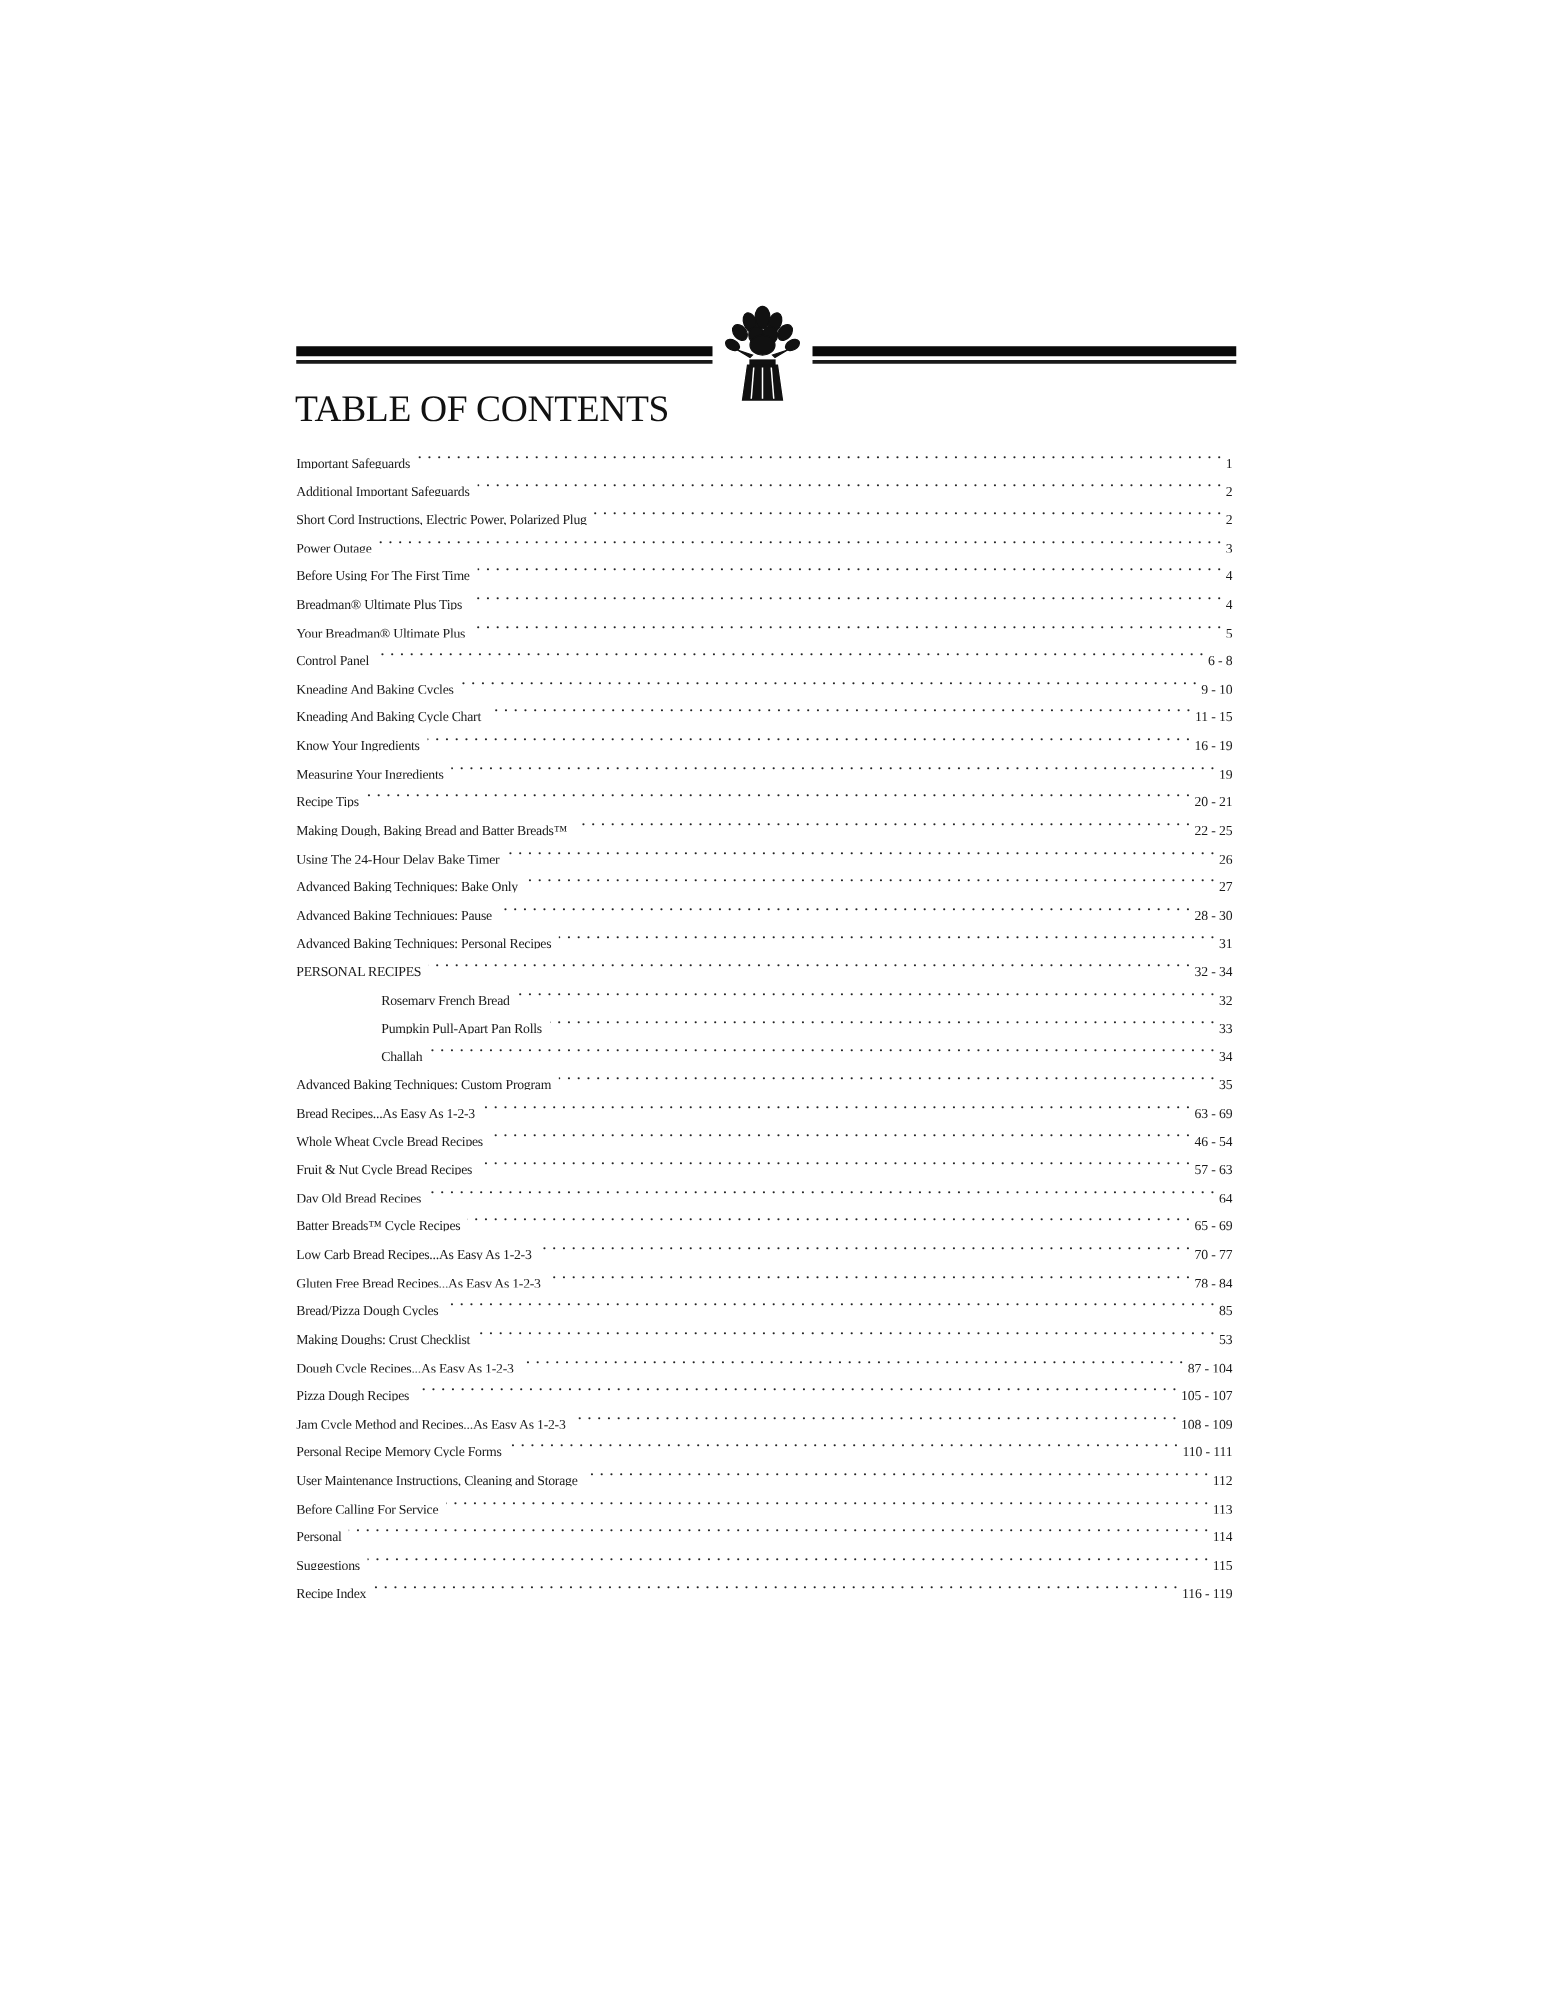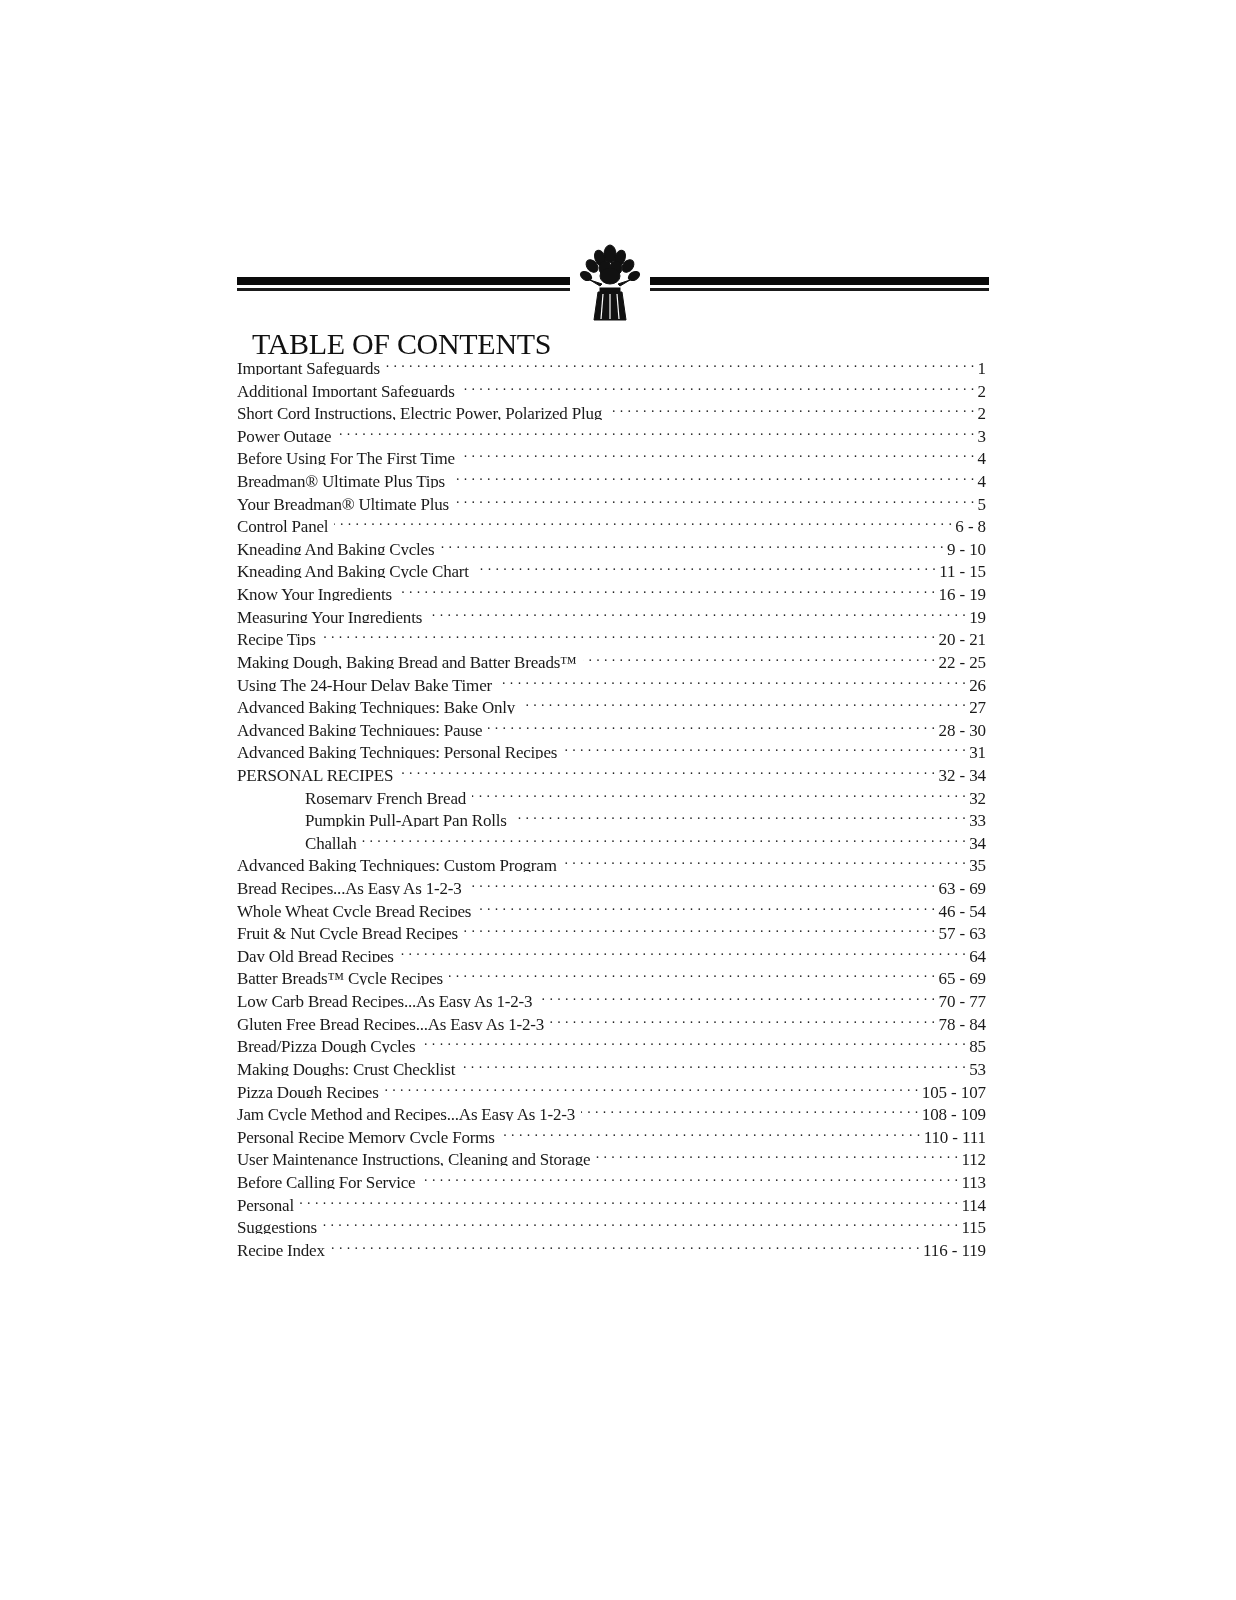--- a/index.html
+++ b/index.html
@@ -47,39 +47,39 @@
       background: #ffffff;
     }
     .sheaf svg { display: block; }
     .title {
       position: absolute;
       left: 236px;
       top: 309px;
       font-size: 30px;
       letter-spacing: -0.3px;
       font-weight: normal;
-      margin: 16px;
+      margin: 0;
       color: #111;
       line-height: 38px;
     }
     .toc {
       position: absolute;
       left: 237px;
       top: 352px;
       width: 749px;
       margin: 0;
       padding: 0;
       list-style: none;
     }
     .toc-row {
       display: flex;
       align-items: baseline;
       height: 22.62px;
       line-height: 22.62px;
-      font-size: 17px;
+      font-size: 11px;
       white-space: nowrap;
       overflow: hidden;
       cursor: pointer;
     }
     .toc-row.indent .toc-label { padding-left: 68px; }
     .toc-label {
       flex: 0 0 auto;
       letter-spacing: -0.2px;
     }
     .toc-dots {
@@ -298,20 +298,25 @@
     <span class="toc-label">Bread/Pizza Dough Cycles</span>
     <span class="toc-dots"></span>
     <span class="toc-page">85</span>
   </li>
     <li class="toc-row">
     <span class="toc-label">Making Doughs: Crust Checklist</span>
     <span class="toc-dots"></span>
     <span class="toc-page">53</span>
   </li>
     <li class="toc-row">
+    <span class="toc-label">Dough Cycle Recipes...As Easy As 1-2-3</span>
+    <span class="toc-dots"></span>
+    <span class="toc-page">87 - 104</span>
+  </li>
+    <li class="toc-row">
     <span class="toc-label">Pizza Dough Recipes</span>
     <span class="toc-dots"></span>
     <span class="toc-page">105 - 107</span>
   </li>
     <li class="toc-row">
     <span class="toc-label">Jam Cycle Method and Recipes...As Easy As 1-2-3</span>
     <span class="toc-dots"></span>
     <span class="toc-page">108 - 109</span>
   </li>
     <li class="toc-row">

